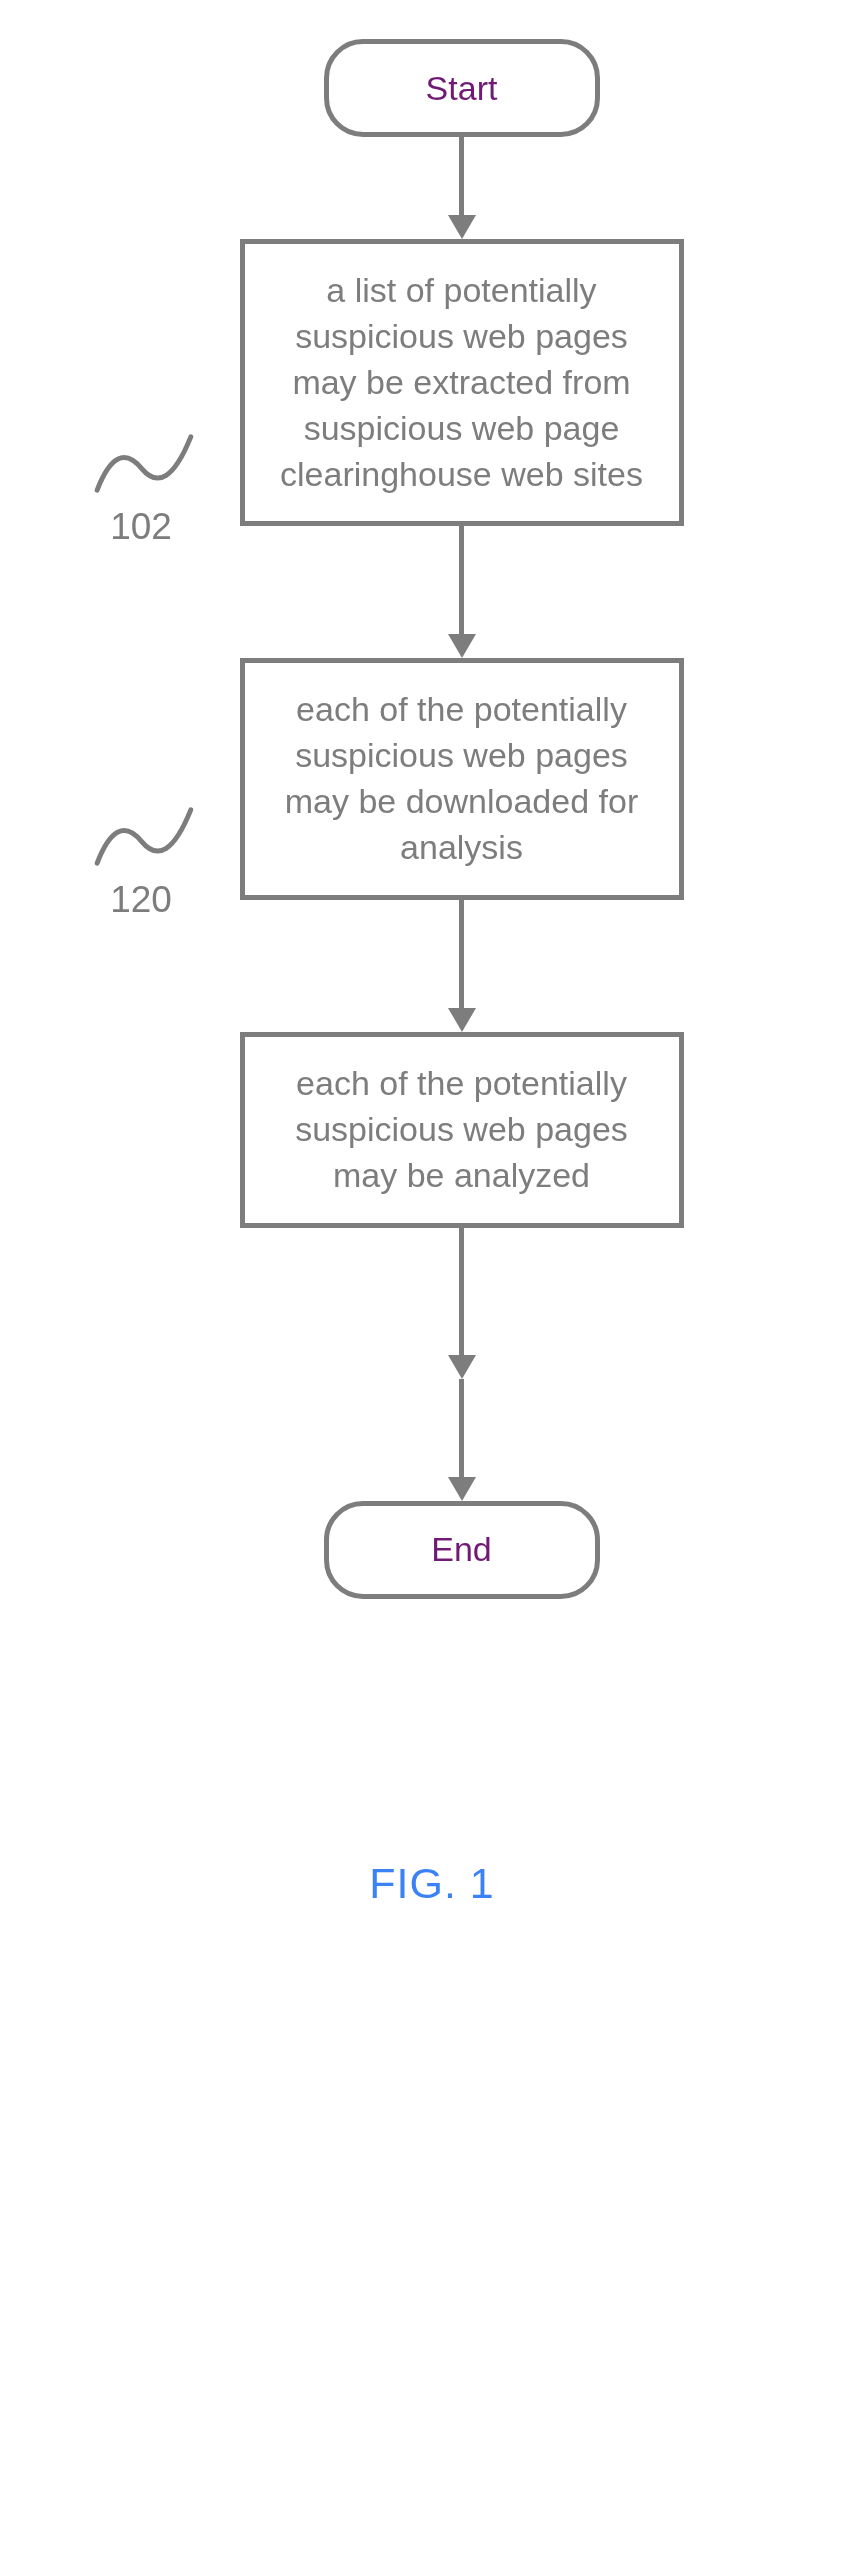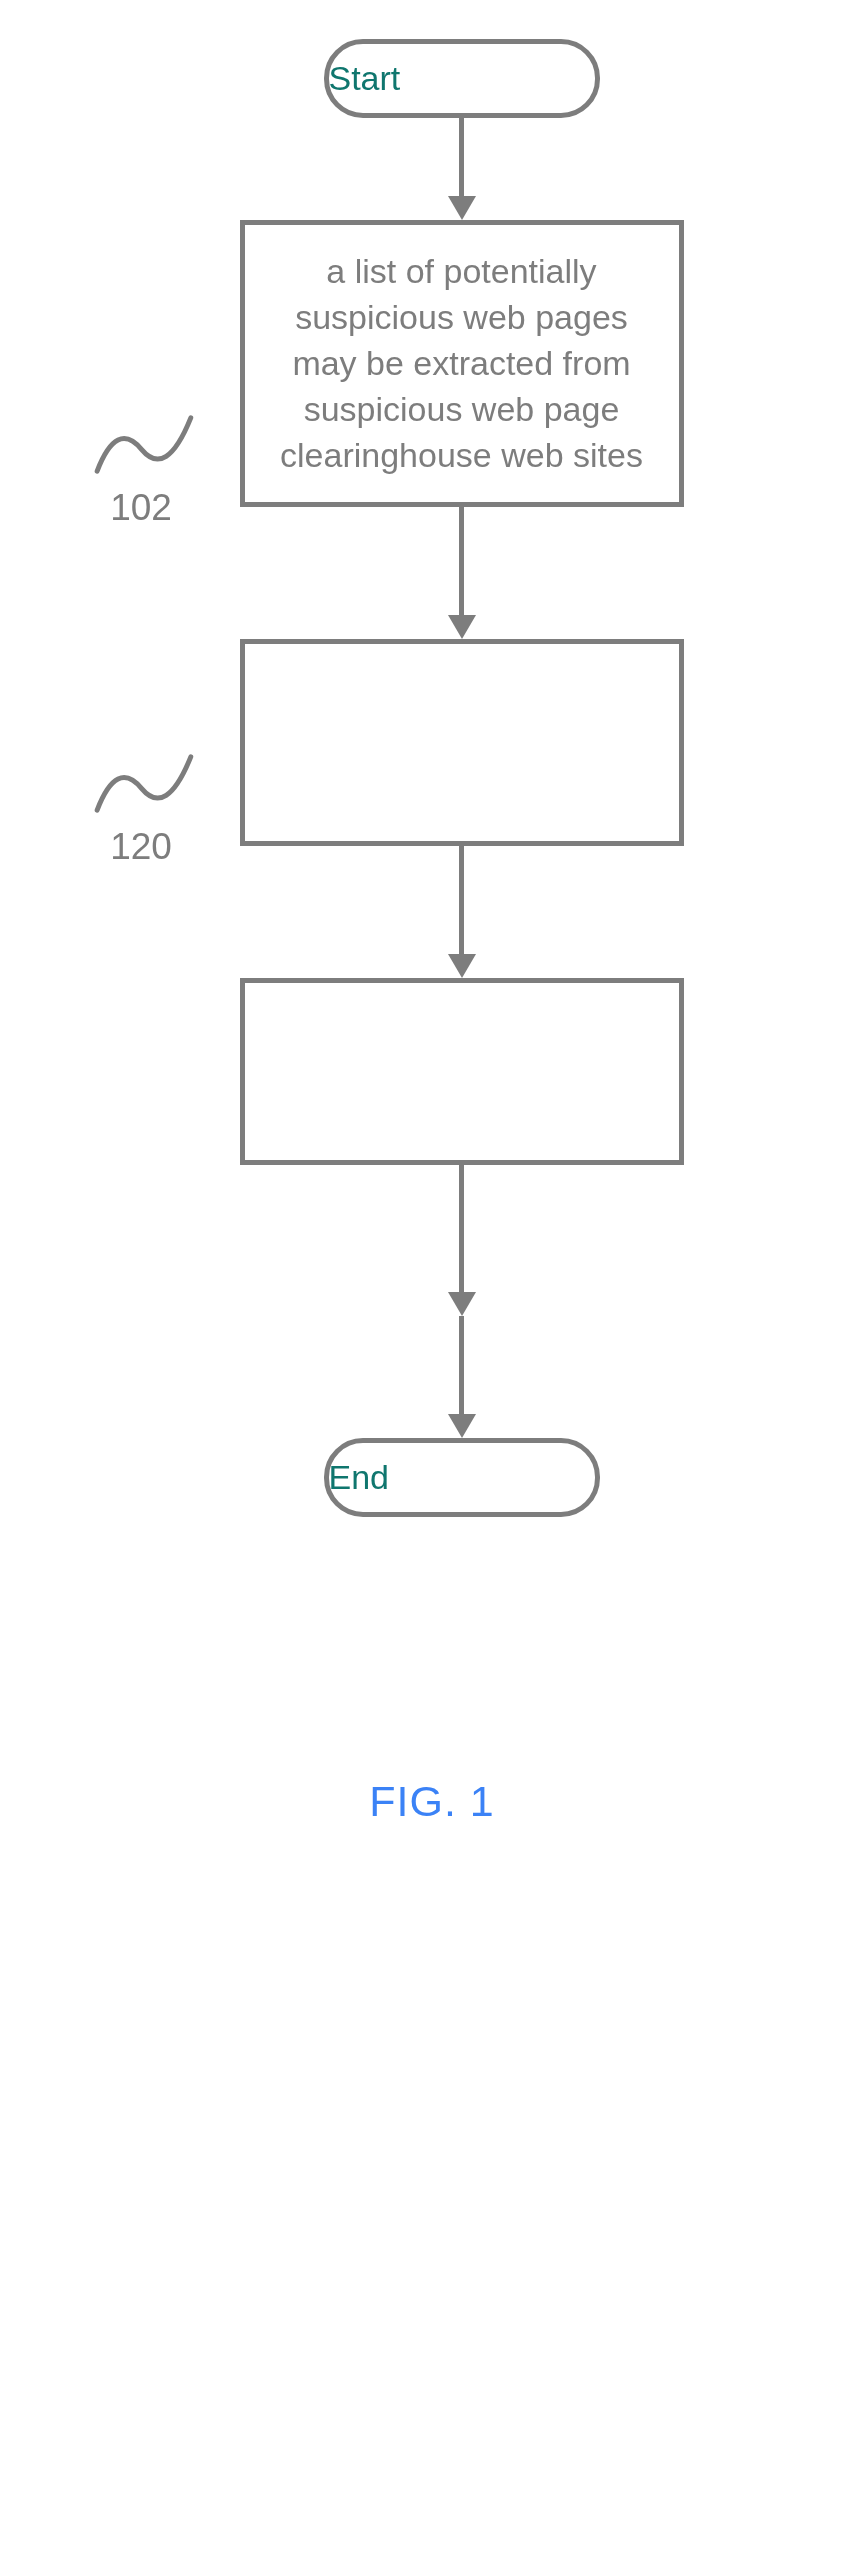--- a/index.html
+++ b/index.html
@@ -12,27 +12,28 @@
     .diagram {
       display: flex;
       flex-direction: column;
       align-items: center;
       position: relative;
       padding-left: 118px;
       padding-right: 59px;
     }
     .terminal {
       width: 276px;
-      height: 79px;
+      height: 98px;
       border: 5px solid #7d7d7d;
       border-radius: 39px;
       display: flex;
       align-items: center;
+      justify-content: center;
       font-size: 34px;
-      color: #0f766e;
+      color: #701a75;
       background: #fff;
     }
     .process {
       width: 444px;
       border: 5px solid #7d7d7d;
       display: flex;
       align-items: center;
       justify-content: flex-start;
       text-align: center;
       font-size: 34px;
@@ -117,36 +118,38 @@
     </div>
   </div>
 
   <div class="conn">
     <div class="line" style="height:109px"></div>
     <div class="arrowhead"></div>
   </div>
 
   <div class="row">
     <div class="process" style="min-height:207px">
+      <span>each of the potentially suspicious web pages may be downloaded for analysis</span>
       <div class="ref-label" style="left:-158px; bottom:-30px">
         <svg class="squiggle" viewBox="0 0 110 70">
           <path d="M 10 62 Q 30 10, 55 40 Q 80 70, 105 8" stroke="#7d7d7d" stroke-width="5" fill="none" stroke-linecap="round"></path>
         </svg>
         <span class="num">120</span>
       </div>
     </div>
   </div>
 
   <div class="conn">
     <div class="line" style="height:109px"></div>
     <div class="arrowhead"></div>
   </div>
 
   <div class="row">
     <div class="process" style="min-height:187px">
+      <span>each of the potentially suspicious web pages may be analyzed</span>
     </div>
   </div>
 
   <div class="conn">
     <div class="line" style="height:128px"></div>
     <div class="arrowhead"></div>
   </div>
 
 
   <div class="conn">

